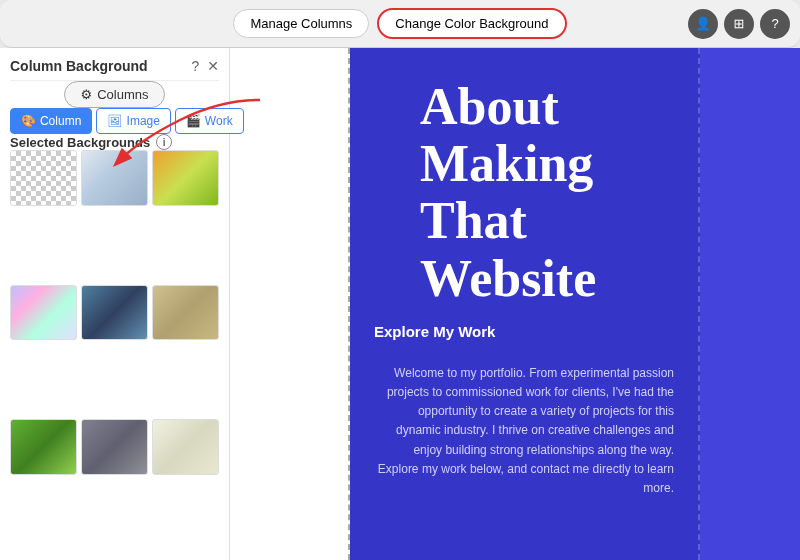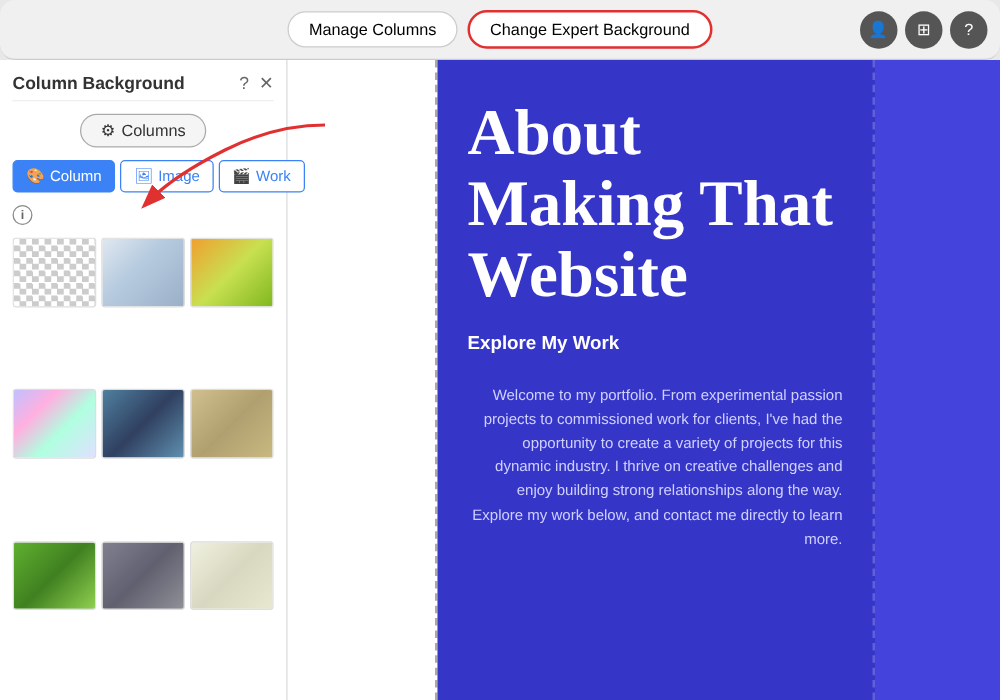--- a/index.html
+++ b/index.html
@@ -54,21 +54,20 @@
       position: absolute;
       top: 48px; left: 0;
       width: 230px;
       bottom: 0;
       background: white;
       border-right: 1px solid #ddd;
       z-index: 5;
       padding: 10px;
       display: flex;
       flex-direction: column;
-      gap: 10px;
     }
     .panel-header {
       display: flex;
       align-items: center;
       justify-content: space-between;
       padding-bottom: 6px;
       border-bottom: 1px solid #eee;
     }
     .panel-title {
       font-size: 14px;
@@ -237,20 +236,21 @@
       border-right: 2px dashed #6060d8;
       position: relative;
     }
     .col-center-title {
       font-size: 52px;
       font-weight: 700;
       color: white;
       line-height: 1.1;
       margin-bottom: 16px;
       font-family: Georgia, serif;
+      margin-left: 46px;
     }
     .col-center-subtitle {
       font-size: 15px;
       font-weight: 700;
       color: white;
       margin-bottom: 24px;
     }
     .col-center-body {
       font-size: 12px;
       color: #d0d0ff;
@@ -264,21 +264,21 @@
       background: #4444dd;
       height: 100%;
       flex-shrink: 0;
     }
   </style>
 </head>
 <body>
 
 <div class="top-bar">
   <button class="top-btn">Manage Columns</button>
-  <button class="top-btn active">Change Expert Background</button>
+  <button class="top-btn active">Change Color Background</button>
   <div class="top-icons">
     <div class="top-icon-btn">👤</div>
     <div class="top-icon-btn">⊞</div>
     <div class="top-icon-btn">?</div>
   </div>
 </div>
 
 <div class="panel">
   <div class="panel-header">
     <span class="panel-title">Column Background</span>
@@ -302,20 +302,21 @@
       <span>🖼</span>
       <span>Image</span>
     </button>
     <button class="tab-btn inactive">
       <span>🎬</span>
       <span>Work</span>
     </button>
   </div>
 
   <div class="section-label">
+    <span>Selected Backgrounds</span>
     <span class="info-icon">i</span>
   </div>
 
   <div class="bg-grid">
     <div class="bg-thumb none-bg"></div>
     <div class="bg-thumb snow"></div>
     <div class="bg-thumb fruit"></div>
     <div class="bg-thumb holographic"></div>
     <div class="bg-thumb sculpture"></div>
     <div class="bg-thumb sand"></div>

